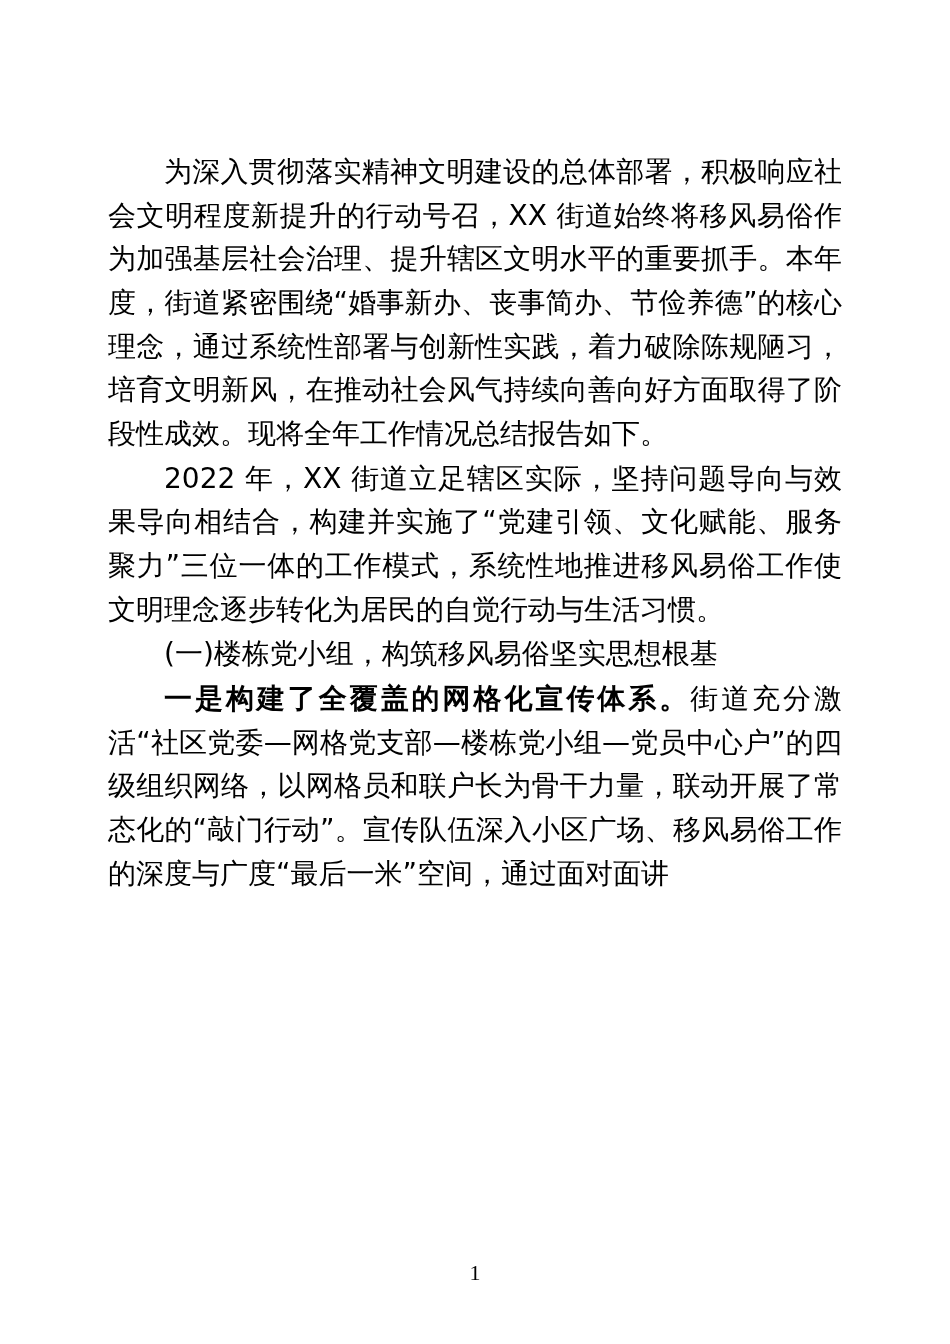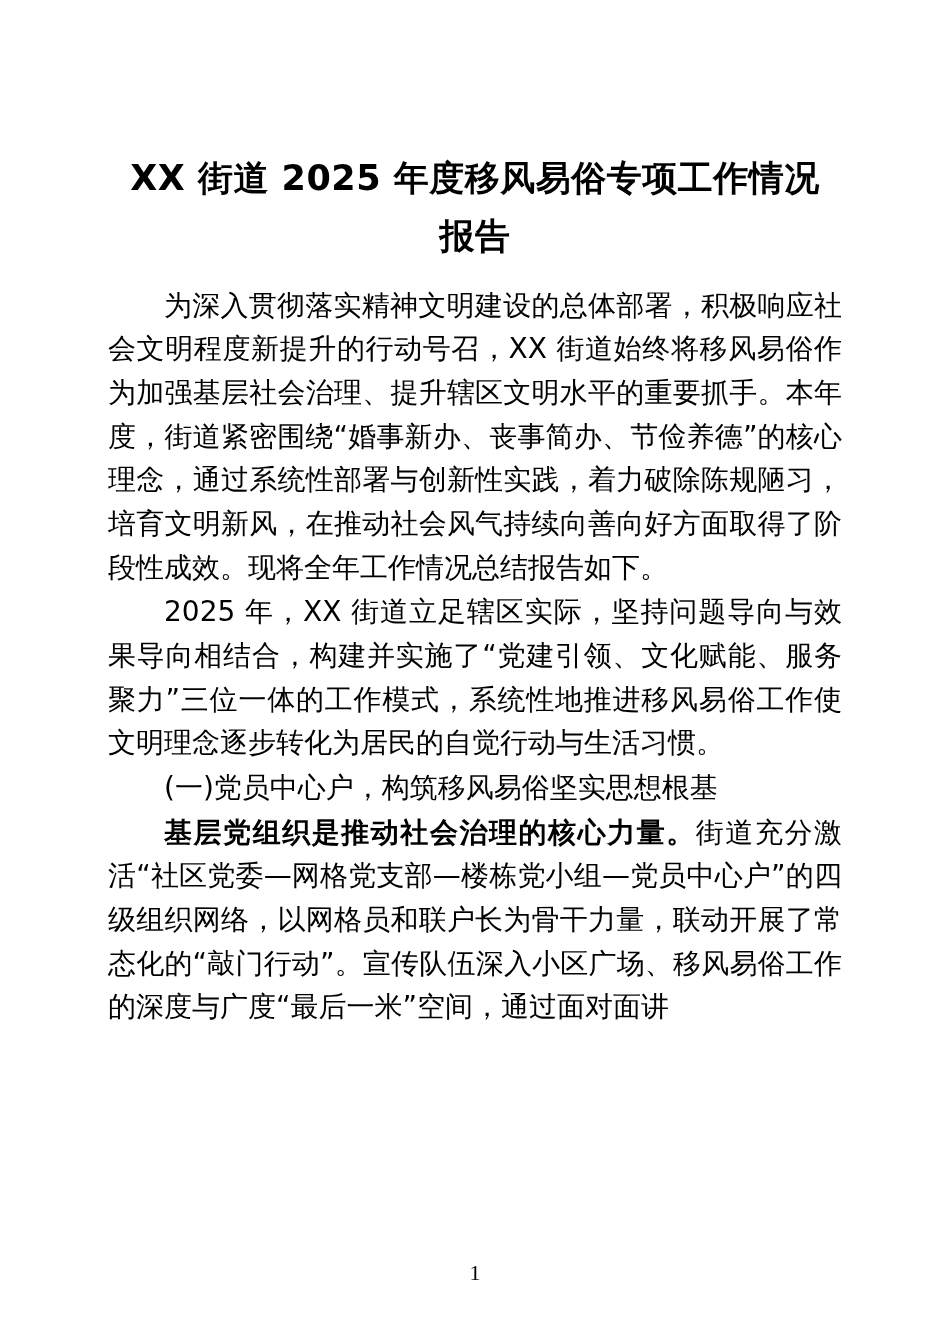--- a/index.html
+++ b/index.html
@@ -54,27 +54,26 @@
     text-align: center;
     font-size: 22px;
     font-family: "Liberation Serif", serif;
   }
 </style>
 </head>
 <body>
 
 <div class="page">
 
-  <h1 class="doc-title">XX 街道 2025 年度移风易俗专项工作情况报告</h1>
 
   <p class="body-text para">为深入贯彻落实精神文明建设的总体部署，积极响应社会文明程度新提升的行动号召，XX 街道始终将移风易俗作为加强基层社会治理、提升辖区文明水平的重要抓手。本年度，街道紧密围绕“婚事新办、丧事简办、节俭养德”的核心理念，通过系统性部署与创新性实践，着力破除陈规陋习，培育文明新风，在推动社会风气持续向善向好方面取得了阶段性成效。现将全年工作情况总结报告如下。</p>
 
 
-  <p class="body-text para">2025 年，XX 街道立足辖区实际，坚持问题导向与效果导向相结合，构建并实施了“党建引领、文化赋能、服务聚力”三位一体的工作模式，系统性地推进移风易俗工作使文明理念逐步转化为居民的自觉行动与生活习惯。</p>
+  <p class="body-text para">2022 年，XX 街道立足辖区实际，坚持问题导向与效果导向相结合，构建并实施了“党建引领、文化赋能、服务聚力”三位一体的工作模式，系统性地推进移风易俗工作使文明理念逐步转化为居民的自觉行动与生活习惯。</p>
 
-  <p class="body-text para">(一)党员中心户，构筑移风易俗坚实思想根基</p>
+  <p class="body-text para">(一)楼栋党小组，构筑移风易俗坚实思想根基</p>
 
 
-  <p class="body-text para"><span class="strong-lead">基层党组织是推动社会治理的核心力量。</span><span>街道充分激活“社区党委—网格党支部—楼栋党小组—党员中心户”的四级组织网络，以网格员和联户长为骨干力量，联动开展了常态化的“敲门行动”。宣传队伍深入小区广场、移风易俗工作的深度与广度“最后一米”空间，通过面对面讲</span></p>
+  <p class="body-text para"><span class="strong-lead">一是构建了全覆盖的网格化宣传体系。</span><span>街道充分激活“社区党委—网格党支部—楼栋党小组—党员中心户”的四级组织网络，以网格员和联户长为骨干力量，联动开展了常态化的“敲门行动”。宣传队伍深入小区广场、移风易俗工作的深度与广度“最后一米”空间，通过面对面讲</span></p>
 
   <div class="page-number">1</div>
 
 </div>
 
 </body></html>

